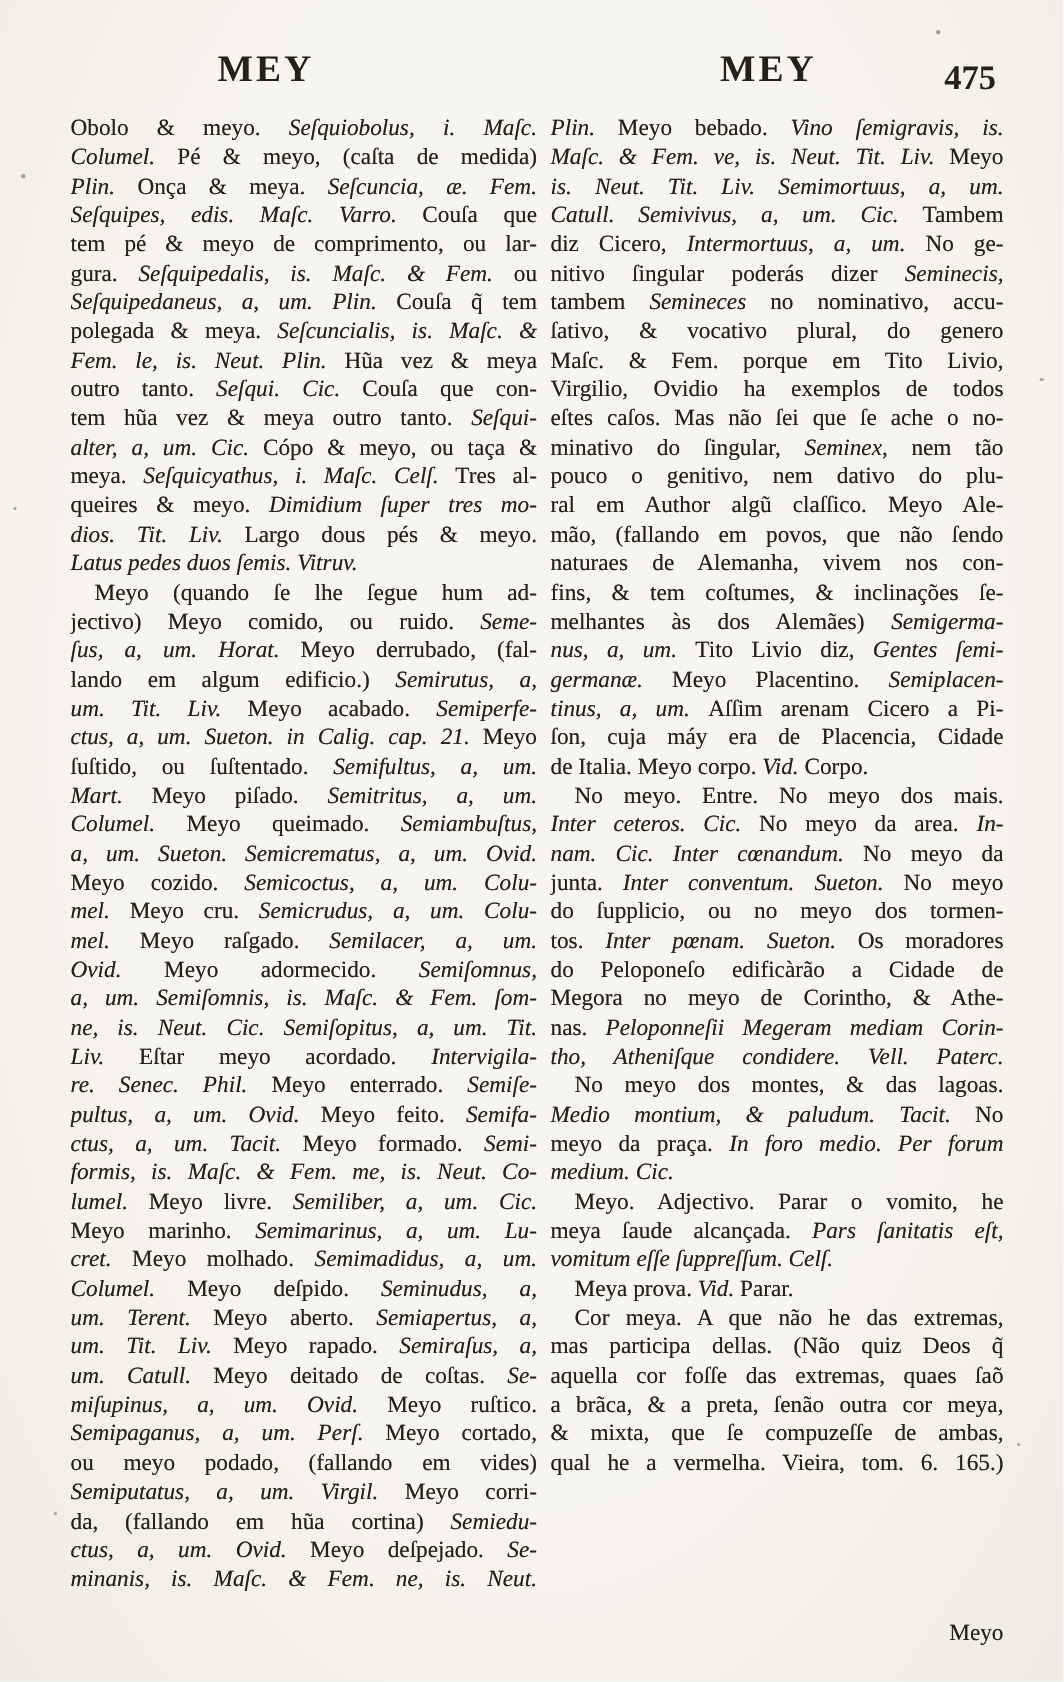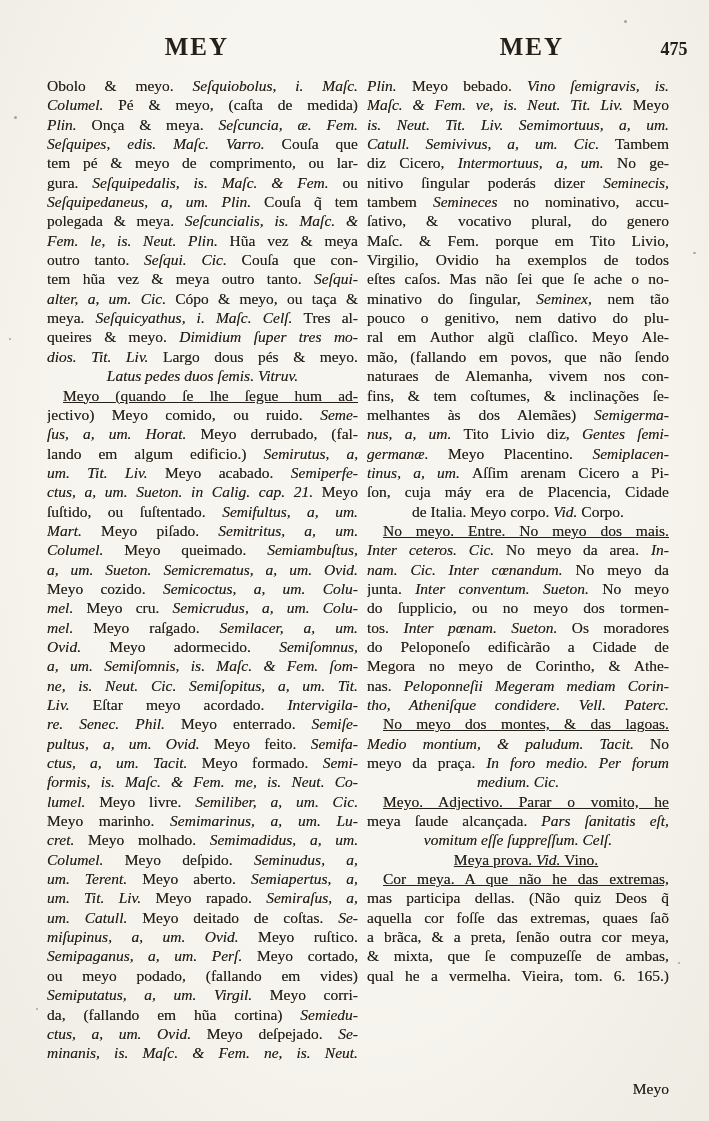--- a/index.html
+++ b/index.html
@@ -11,43 +11,43 @@
     color: #262018;
     overflow: hidden;
   }
   .page { position: absolute; inset: 0; }
 
   
   .header { position: absolute; top: 33px; left: 0; width: 709px; height: 34px; }
   .running-head {
     position: absolute; top: 0;
     font-size: 25px; font-weight: 700; letter-spacing: 2px;
-    text-align: right;
+    text-align: left;
   }
   .running-head.left  { left: 145px; width: 84px; }
   .running-head.right { left: 480px; width: 84px; }
   .page-number {
     position: absolute; top: 6px; left: 620px; width: 44px;
-    font-size: 18px; font-weight: 700; text-align: center; margin-left: 32px;
+    font-size: 23px; font-weight: 700; text-align: right;
   }
 
   
   .col { position: absolute; top: 76px; }
   .col-left  { left: 47px;  width: 311px; }
   .col-right { left: 367px; width: 302px; }
   .line {
     height: 19.35px; overflow: hidden;
     font-size: 15.5px; line-height: 19.35px;
     text-align: justify; text-align-last: justify;
     text-justify: inter-word;
     white-space: normal;
     text-shadow: 0 0 0.4px rgba(30,24,16,0.55);
   }
-  .line.indent { text-indent: 16px; text-decoration: underline; }
-  .line.nojust { text-align: center; text-align-last: auto; }
+  .line.indent { text-indent: 16px; }
+  .line.nojust { text-align: left; text-align-last: auto; }
   .it { font-style: italic; }
 
   .catchword {
     position: absolute; top: 1080px; left: 367px; width: 302px;
     font-size: 15.5px; text-align: right;
     text-shadow: 0 0 0.4px rgba(30,24,16,0.55);
   }
 
   
   .speck { position: absolute; border-radius: 50%; background: #6b6258; opacity: .55; }
@@ -150,21 +150,21 @@
       <div class="line"><span>Megora no meyo de Corintho, &amp; Athe-</span></div>
       <div class="line"><span>nas. </span><span class="it">Peloponneſii Megeram mediam Corin-</span></div>
       <div class="line"><span class="it">tho, Atheniſque condidere. Vell. Paterc.</span></div>
       <div class="line indent"><span>No meyo dos montes, &amp; das lagoas.</span></div>
       <div class="line"><span class="it">Medio montium, &amp; paludum. Tacit. </span><span>No</span></div>
       <div class="line"><span>meyo da praça. </span><span class="it">In foro medio. Per forum</span></div>
       <div class="line nojust"><span class="it">medium. Cic.</span></div>
       <div class="line indent"><span>Meyo. Adjectivo. Parar o vomito, he</span></div>
       <div class="line"><span>meya ſaude alcançada. </span><span class="it">Pars ſanitatis eſt,</span></div>
       <div class="line nojust"><span class="it">vomitum eſſe ſuppreſſum. Celſ.</span></div>
-      <div class="line indent nojust"><span>Meya prova. </span><span class="it">Vid. </span><span>Vino.</span></div>
+      <div class="line indent nojust"><span>Meya prova. </span><span class="it">Vid. </span><span>Parar.</span></div>
       <div class="line indent"><span>Cor meya. A que não he das extremas,</span></div>
       <div class="line"><span>mas participa dellas. (Não quiz Deos q̃</span></div>
       <div class="line"><span>aquella cor foſſe das extremas, quaes ſaõ</span></div>
       <div class="line"><span>a brãca, &amp; a preta, ſenão outra cor meya,</span></div>
       <div class="line"><span>&amp; mixta, que ſe compuzeſſe de ambas,</span></div>
       <div class="line"><span>qual he a vermelha. Vieira, tom. 6. 165.)</span></div>
     </div>
 
   <div class="catchword">Meyo</div>
 

